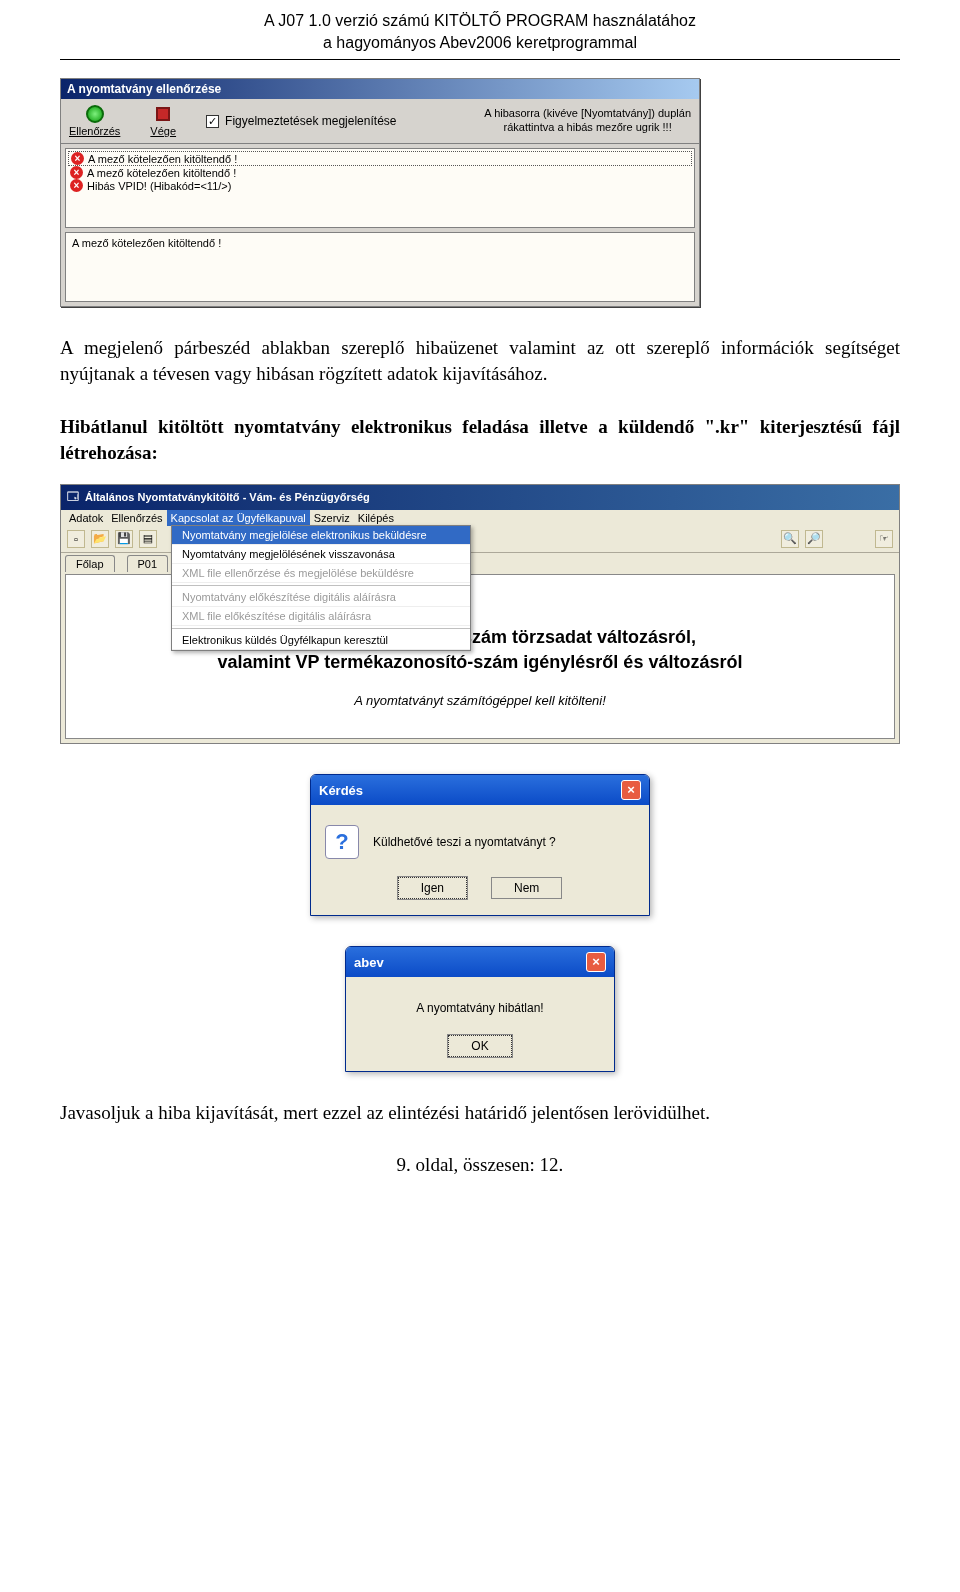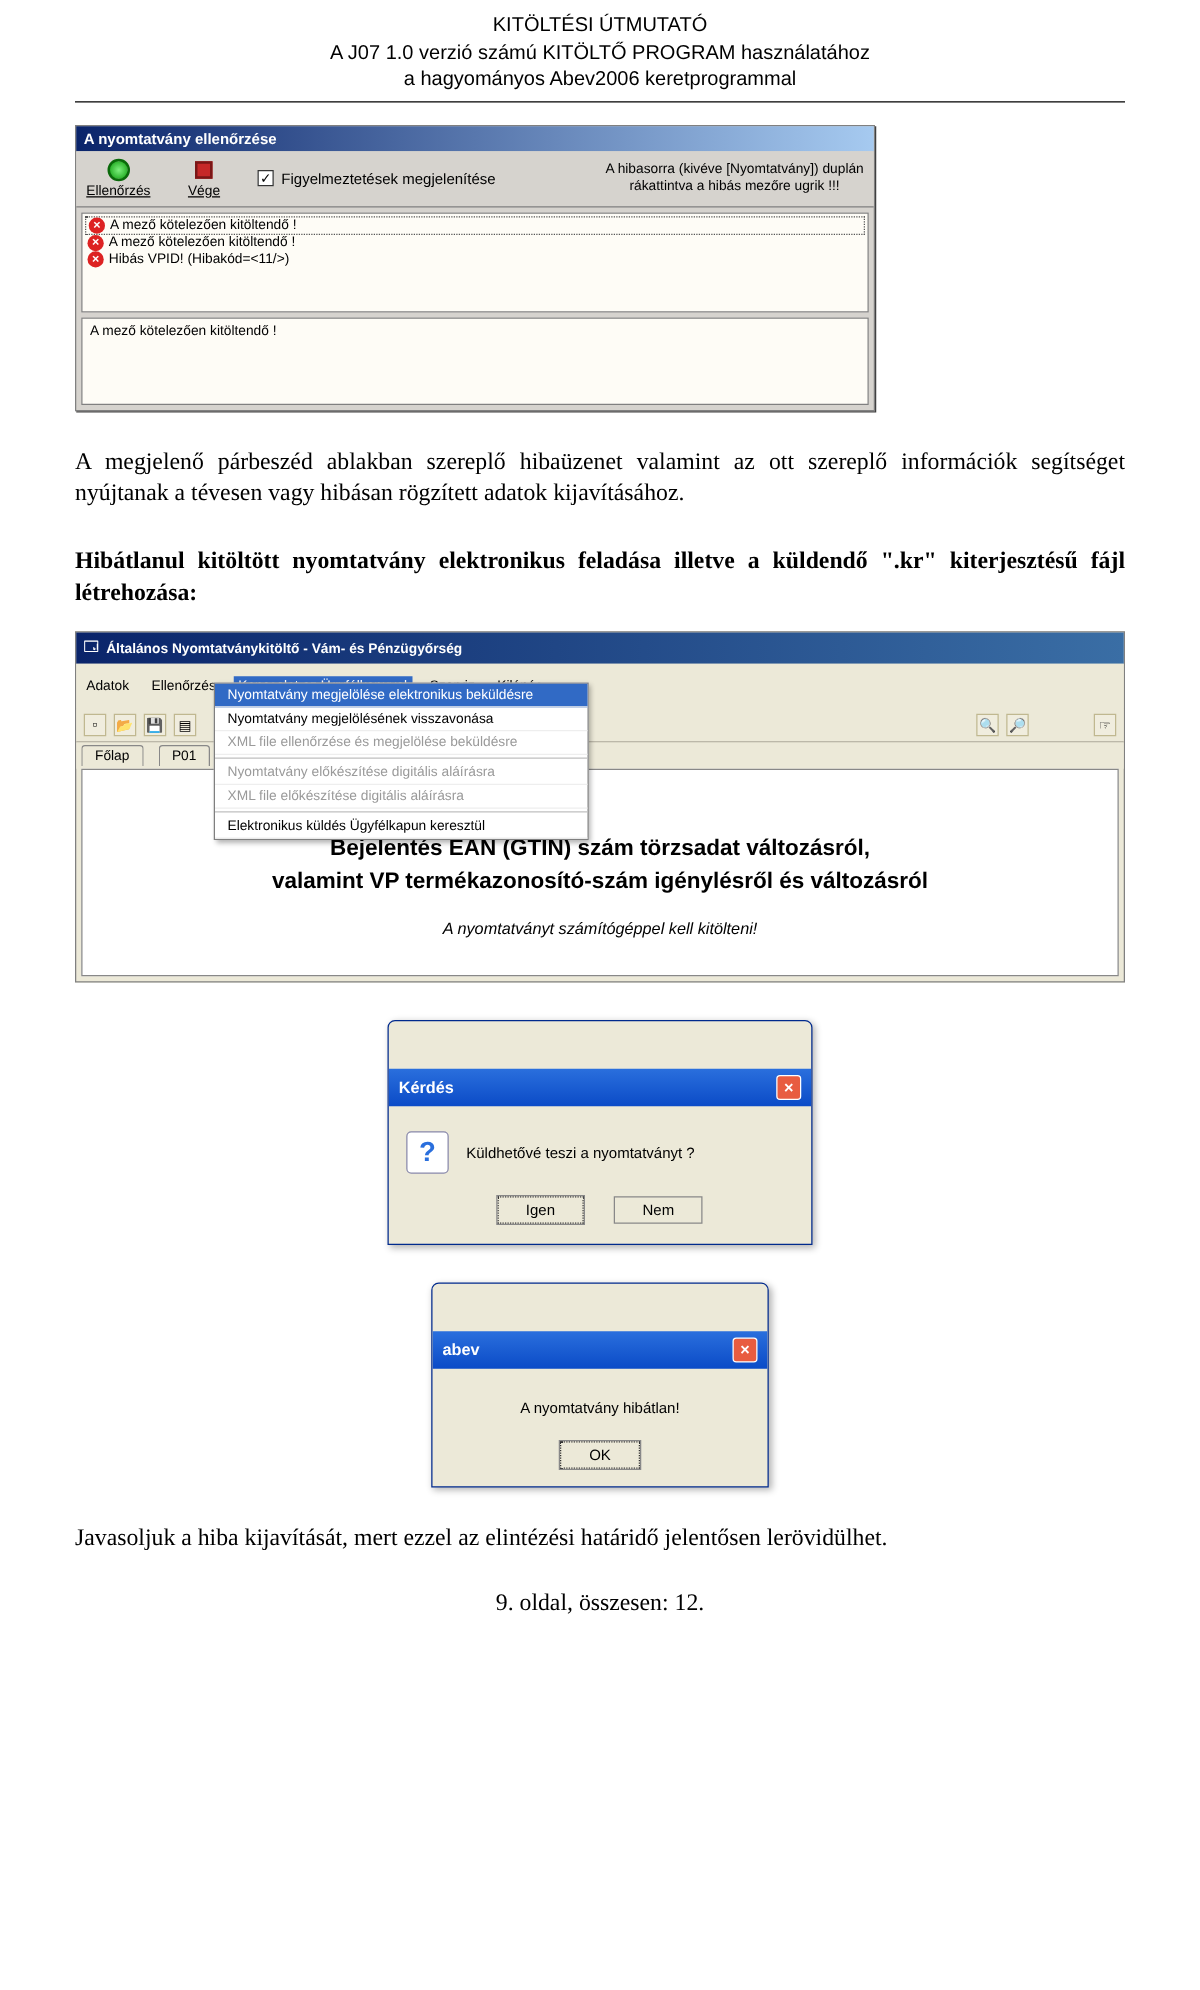--- a/index.html
+++ b/index.html
@@ -22,58 +22,57 @@
   .err-row.sel { border: 1px dotted #555; }
   .err-ico { width: 13px; height: 13px; border-radius: 50%; background: #d22; color: #fff; font-size: 10px; line-height: 13px; text-align: center; font-weight: bold; }
 
   .msg-area { background: #fefcf6; border: 1px solid #808080; margin: 4px; height: 70px; padding: 4px 6px; font-size: 11px; }
 
   .body-text { font-family: "Times New Roman", serif; font-size: 19px; margin: 28px 0 18px; line-height: 1.35; text-align: justify; }
   .body-text.bold { font-weight: bold; }
 
   .app-win { font-family: Tahoma, Arial, sans-serif; font-size: 11px; background: #ece9d8; border: 1px solid #808080; }
   .app-title { background: linear-gradient(to right, #0a246a, #3a6ea5); color: #fff; font-weight: bold; padding: 3px 6px; display: flex; align-items: center; gap: 6px; }
-  .menubar { background: #ece9d8; padding: 10px 4px; display: flex; gap: 10px; font-size: 11px; }
+  .menubar { background: #ece9d8; padding: 0 4px; display: flex; font-size: 11px; }
   .menubar .m { padding: 2px 4px; }
   .menubar .m.sel { background: #316ac5; color: #fff; }
   .iconbar { background: #ece9d8; padding: 4px 6px; display: flex; gap: 6px; align-items: center; border-bottom: 1px solid #aca899; }
   .ic { width: 18px; height: 18px; display: inline-flex; align-items: center; justify-content: center; border: 1px solid #c0b890; background: #f0edde; font-size: 11px; }
   .dropdown { position: absolute; background: #fff; border: 1px solid #7f7f7f; box-shadow: 2px 2px 4px rgba(0,0,0,0.3); width: 300px; }
   .dropdown .mi { padding: 3px 10px; font-size: 11px; border-bottom: 1px solid #eee; white-space: nowrap; }
   .dropdown .mi.hi { background: #316ac5; color: #fff; }
   .dropdown .mi.dis { color: #9a9a9a; }
   .dropdown .sep { height: 1px; background: #c0c0c0; margin: 2px 0; }
   .tab-row { display: flex; gap: 12px; padding: 2px 4px; background: #ece9d8; }
   .tab { border: 1px solid #888; border-bottom: none; padding: 2px 10px; background: #ece9d8; font-size: 11px; border-radius: 3px 3px 0 0; }
   .form-area { background: #fff; border: 1px solid #888; margin: 0 4px 4px; padding: 50px 20px 30px; text-align: center; }
   .form-head { font-family: Arial, sans-serif; font-weight: bold; font-size: 18px; line-height: 1.4; }
   .form-sub { font-family: Arial, sans-serif; font-style: italic; font-size: 13px; margin-top: 18px; }
   .app-wrap { position: relative; }
 
   .xp-dialog { font-family: Tahoma, Arial, sans-serif; width: 340px; margin: 30px auto; border: 1px solid #002a8d; background: #ece9d8; border-radius: 6px 6px 0 0; overflow: hidden; box-shadow: 2px 2px 6px rgba(0,0,0,0.3); }
-  .xp-tb { background: linear-gradient(to bottom, #2a6fdd, #0b4bc7); color: #fff; font-weight: bold; padding: 5px 8px; display: flex; align-items: center; justify-content: space-between; font-size: 13px; margin-top: 38px; }
+  .xp-tb { background: linear-gradient(to bottom, #2a6fdd, #0b4bc7); color: #fff; font-weight: bold; padding: 5px 8px; display: flex; align-items: center; justify-content: space-between; font-size: 13px; }
   .xp-close { width: 20px; height: 20px; background: #e85c40; border: 1px solid #fff; border-radius: 3px; color: #fff; text-align: center; line-height: 18px; font-weight: bold; font-size: 13px; }
   .xp-body { padding: 20px 14px 16px; font-size: 12px; }
   .xp-row { display: flex; align-items: center; gap: 14px; }
   .q-ico { width: 34px; height: 34px; border-radius: 4px; background: #fff; border: 1px solid #88a; display: flex; align-items: center; justify-content: center; font-size: 22px; color: #2a6fdd; font-weight: bold; }
   .xp-btns { display: flex; gap: 24px; justify-content: center; margin-top: 18px; }
   .xp-btn { border: 1px dotted #333; outline: 1px solid #888; background: #ece9d8; padding: 3px 22px; font-size: 12px; }
   .xp-btn.plain { border: 1px solid #888; outline: none; }
 
   .abev-dialog { width: 270px; }
   .abev-body { padding: 24px 10px 14px; text-align: center; font-size: 12px; }
 
   .footer-text { font-family: "Times New Roman", serif; font-size: 19px; margin: 28px 0; text-align: justify; }
   .page-num { text-align: center; font-size: 19px; margin-top: 30px; }
 </style>
 </head>
 <body>
 
 <div class="doc-header">
-  <div>KITÖLTÉSI ÚTMUTATÓ</div>
   <div>A J07 1.0 verzió számú KITÖLTŐ PROGRAM használatához</div>
   <div>a hagyományos Abev2006 keretprogrammal</div>
 </div>
 
 <div class="win9x" style="width:640px;">
   <div class="titlebar">A nyomtatvány ellenőrzése</div>
   <div class="toolbar-area">
     <div class="tb-btn">
       <span class="icon-circle green-dot"></span>
       <span>Ellenőrzés</span>

